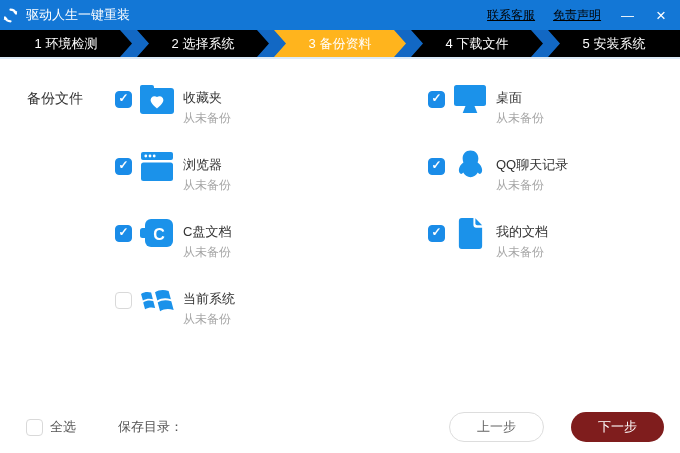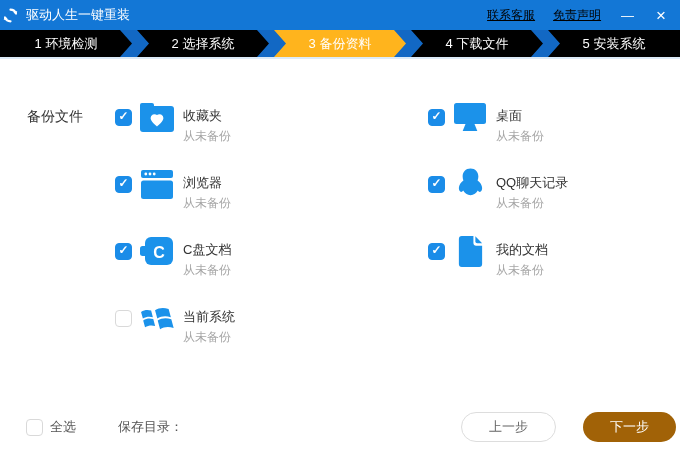--- a/index.html
+++ b/index.html
@@ -37,52 +37,52 @@
   .step:first-child {
     clip-path: polygon(0 0, calc(100% - 12px) 0, 100% 50%, calc(100% - 12px) 100%, 0 100%);
   }
   .step:last-child {
     margin-right:0;
     clip-path: polygon(0 0, 100% 0, 100% 100%, 0 100%, 12px 50%);
   }
   .step.active { background:#ffb41d; }
 
   
-  .content { padding:40px 0 0 27px; }
+  .content { padding:22px 0 0 27px; }
   .grid { display:grid; grid-template-columns:88px 313px auto; row-gap:31px; }
   .section-label { font-size:14px; color:#333; padding-top:9px; }
   .item { display:flex; align-items:center; height:36px; }
   .checkbox {
     width:17px; height:17px; border-radius:4px; flex:0 0 17px;
     border:1px solid #d9d9d9; background:#fff; position:relative; cursor:pointer;
   }
   .checkbox.checked { background:#1a8ce8; border-color:#1a8ce8; }
   .checkbox.checked::after {
     content:"✓"; color:#fff; position:absolute; left:50%; top:50%;
     transform:translate(-50%,-54%); font-size:12px; font-weight:bold;
   }
   .icon { width:40px; flex:0 0 40px; display:flex; justify-content:center; margin-left:5px; }
   .item-text { margin-left:6px;margin-top:18px; }
   .item-text .name { display:block; font-size:13px; color:#333; margin-bottom:3px; }
   .item-text .status { display:block; font-size:12px; color:#a6a6a6; }
 
   
   .footer {
-    position:absolute; left:26px; right:4px; bottom:11px;
+    position:absolute; left:26px; right:16px; bottom:11px;
     height:30px; display:flex; align-items:center;
   }
   .select-all-label { font-size:13px; color:#555; margin-left:7px; cursor:pointer; }
   .save-dir-label { margin-left:42px; font-size:13px; color:#555; }
   .save-link { color:#4da3ee; font-size:13px; text-decoration:underline; cursor:pointer; }
   .btn {
     height:30px; border-radius:15px; font-size:13px; padding:0 27px;
     display:flex; align-items:center; cursor:pointer;
   }
   .btn-prev { margin-left:auto; border:1px solid #ddd; background:#fff; color:#666; }
-  .btn-next { margin-left:27px; border:none; background:#a16207; color:#fff; }
+  .btn-next { margin-left:27px; border:none; background:#7f1d1d; color:#fff; }
 
   svg { display:block; }
 </style>
 </head>
 <body>
 
 <div class="titlebar">
   <span class="logo">
     <svg viewBox="0 0 20 20" width="17" height="17">
       <path d="M10 3.2 a6.8 6.8 0 0 1 6.3 4.3" stroke="#ffffff" stroke-width="2.6" fill="none" stroke-linecap="round"></path>

